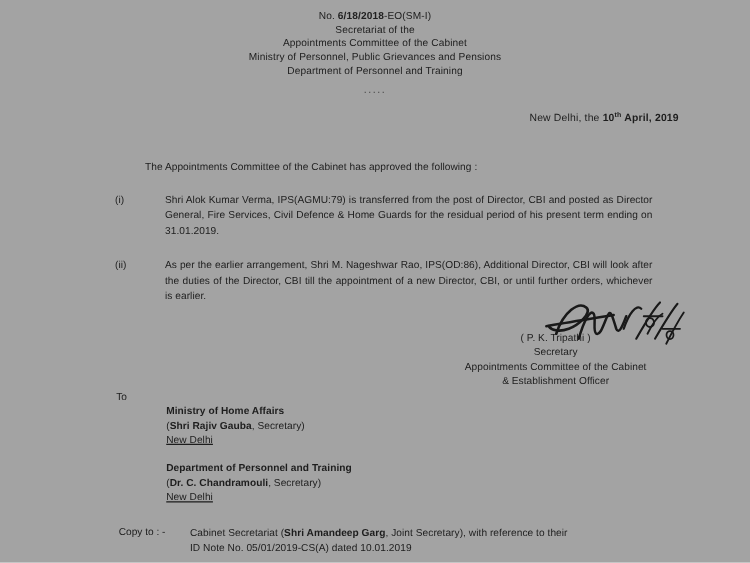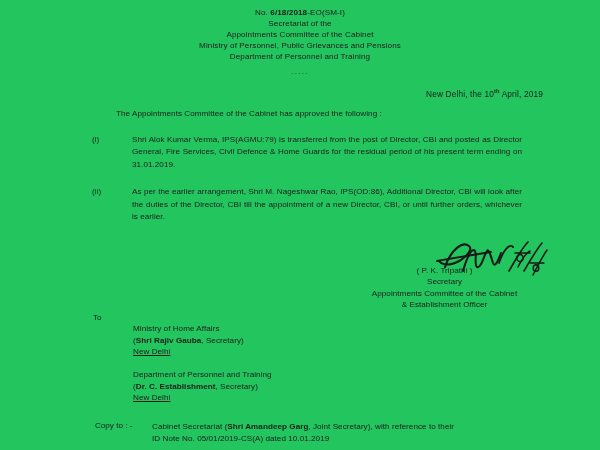--- a/index.html
+++ b/index.html
@@ -13,21 +13,21 @@
     position: relative;
     overflow: hidden;
     font-family: "Liberation Sans", sans-serif;
     color: #1a1a1a;
     -webkit-font-smoothing: antialiased;
   }
 
   .page {
     position: absolute;
     inset: 0;
-    background: #22c55e;
+    background: #a3a3a3;
   }
 
   
   .letterhead {
     position: absolute;
     left: 0;
     right: 0;
     top: 7px;
     text-align: center;
     font-size: 8.1px;
@@ -48,33 +48,33 @@
   
   .dateline {
     position: absolute;
     top: 89px;
     right: 57px;
     font-size: 8.3px;
     letter-spacing: 0.15px;
     white-space: nowrap;
     color: #1d1d1d;
   }
-  .dateline .b { font-weight: normal; }
+  .dateline .b { font-weight: bold; }
   .dateline sup {
     font-size: 5.6px;
     font-weight: bold;
     vertical-align: super;
     line-height: 0;
   }
 
   
   .body-wrap {
     position: absolute;
     left: 92px;
-    top: 108px;
+    top: 128px;
     width: 430px;
   }
   .lead {
     font-size: 8.1px;
     line-height: 12px;
     margin: 0 0 14px 0;
     padding-left: 24px;
     letter-spacing: 0.05px;
     color: #1d1d1d;
   }
@@ -128,21 +128,21 @@
   .addr {
     position: absolute;
     left: 133px;
     font-size: 8.1px;
     line-height: 11.6px;
     letter-spacing: 0.05px;
     color: #1d1d1d;
   }
   .addr-1 { top: 323px; }
   .addr-2 { top: 369px; }
-  .addr .org { font-weight: normal; display: block; }
+  .addr .org { font-weight: bold; display: block; }
   .addr .who { display: block; }
   .addr .who .nm { font-weight: bold; }
   .addr .city {
     display: inline-block;
     text-decoration: underline;
     text-underline-offset: 1px;
   }
 
   
   .copy-label {
@@ -219,20 +219,20 @@
   <div class="to-label">To</div>
 
   <div class="addr addr-1">
     <span class="org">Ministry of Home Affairs</span>
     <span class="who"><span>(</span><span class="nm">Shri Rajiv Gauba</span><span>, Secretary)</span></span>
     <span class="city">New Delhi</span>
   </div>
 
   <div class="addr addr-2">
     <span class="org">Department of Personnel and Training</span>
-    <span class="who"><span>(</span><span class="nm">Dr. C. Establishment</span><span>, Secretary)</span></span>
+    <span class="who"><span>(</span><span class="nm">Dr. C. Chandramouli</span><span>, Secretary)</span></span>
     <span class="city">New Delhi</span>
   </div>
 
   <div class="copy-label">Copy to : -</div>
   <div class="copy-body"><span>Cabinet Secretariat (</span><span class="nm">Shri Amandeep Garg</span><span>, Joint Secretary), with reference to their</span><span class="ln2">ID Note No. 05/01/2019-CS(A) dated 10.01.2019</span></div>
 
 </div>
 
 </body></html>

